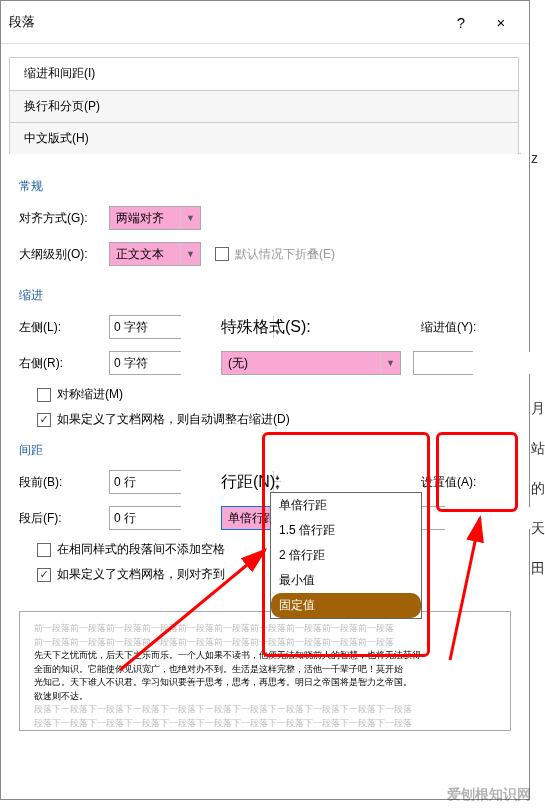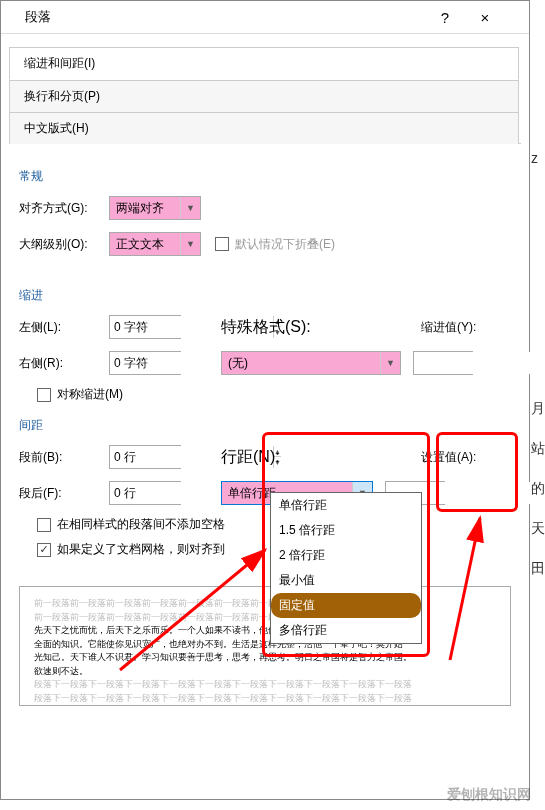--- a/index.html
+++ b/index.html
@@ -15,22 +15,22 @@
     .dialog {
       border: 1px solid #888;
       width: 530px;
       height: 800px;
       background: #fff;
       position: relative;
     }
     .titlebar {
       display: flex;
       align-items: center;
-      height: 33px;
-      padding: 0 24px;
+      height: 43px;
+      padding: 0 8px;
       border-bottom: 1px solid #ddd;
     }
     .titlebar-title { flex: 1; font-size: 13px; }
     .titlebar-btn {
       width: 40px;
       height: 28px;
       display: flex;
       align-items: center;
       justify-content: center;
       font-size: 15px;
@@ -251,21 +251,21 @@
       <div class="col-label">大纲级别(O):</div>
       <div class="select-box">
         <div class="select-text">正文文本</div>
         <div class="dropdown-btn">▼</div>
       </div>
       <div style="width:14px"></div>
       <div class="checkbox"></div>
       <span class="disabled-text">默认情况下折叠(E)</span>
     </div>
 
-    <div class="section-label" style="margin-top:30px">缩进</div>
+    <div class="section-label" style="margin-top:20px">缩进</div>
 
     <div class="row">
       <div class="col-label">左侧(L):</div>
       <div class="spinner-box">
         <input class="spinner-input" value="0 字符" style="">
         <div class="spinner-arrows">
           <div class="spinner-arrow">▲</div>
           <div class="spinner-arrow">▼</div>
         </div>
       </div>
@@ -292,20 +292,24 @@
       <div style="width:12px"></div>
       <div class="spinner-box" style="width:60px">
         <input class="spinner-input" style="">
 
       </div>
     </div>
 
     <div class="checkbox-row">
       <div class="checkbox"></div>
       <span>对称缩进(M)</span>
+    </div>
+    <div class="checkbox-row">
+      <div class="checkbox checked"></div>
+      <span>如果定义了文档网格，则自动调整右缩进(D)</span>
     </div>
 
     <div class="section-label">间距</div>
 
     <div class="row">
       <div class="col-label">段前(B):</div>
       <div class="spinner-box">
         <input class="spinner-input" value="0 行" style="">
         <div class="spinner-arrows">
           <div class="spinner-arrow">▲</div>
@@ -362,21 +366,20 @@
   </div>
 
 </div>
 
 <div class="dropdown-open">
   <div class="dropdown-item">单倍行距</div>
   <div class="dropdown-item">1.5 倍行距</div>
   <div class="dropdown-item">2 倍行距</div>
   <div class="dropdown-item">最小值</div>
   <div class="dropdown-item selected">固定值</div>
-  <div class="dropdown-item">多倍行距</div>
 </div>
 
 <div class="hl-box hl1"></div>
 <div class="hl-box hl2"></div>
 
 <svg class="arrow-svg" style="left:110px;top:540px;width:170px;height:140px">
   <defs>
       <marker id="ah1" markerWidth="10" markerHeight="10" refX="8" refY="3" orient="auto">
         <path d="M0,0 L0,6 L9,3 z" fill="#f00"></path>
       </marker>

